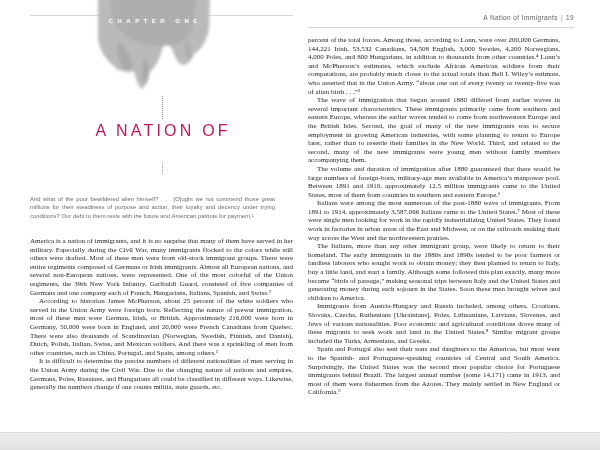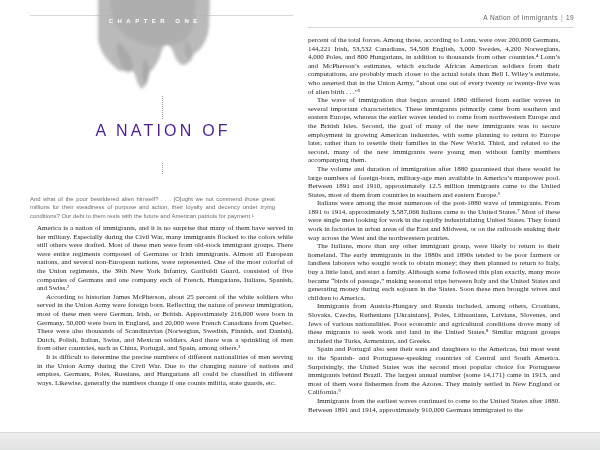--- a/index.html
+++ b/index.html
@@ -35,32 +35,32 @@
     position: absolute; left: 50%; width: 0;
     border-left: 1px dotted #9a9a9a;
   }
   .dotted-divider.top   { top: 96px;  height: 23px; }
   .dotted-divider.small { top: 163px; height: 11px; }
 
   .book-title {
     position: absolute; top: 121px; left: 0; width: 100%;
     text-align: center; font-family: "Liberation Sans", sans-serif;
     font-weight: 400; font-size: 16px; line-height: 20px;
-    letter-spacing: 3.2px; color: #4c1d95; text-indent: 3.2px;
+    letter-spacing: 3.2px; color: #be185d; text-indent: 3.2px;
   }
 
   .epigraph {
     position: absolute; top: 195px; left: 0; width: 245px;
     font-family: "Liberation Sans", sans-serif;
     font-size: 5.9px; line-height: 8.3px; color: #6b6b6b;
     text-align: justify;
   }
 
   .body-text { position: absolute; left: 0; right: 0; }
-  .page-left  .body-text { top: 224px; margin-left: 7px; }
+  .page-left  .body-text { top: 237px; }
   .page-right .body-text { top: 36px; }
   .body-text p {
     font-size: 7px; line-height: 8.6px; color: #1e1e1e;
     text-align: justify; text-indent: 9px;
   }
   .body-text p.noindent { text-indent: 0; }
 
   .bottom-bar {
     position: absolute; left: 0; top: 432px; width: 600px; height: 18px;
     background: linear-gradient(#ececec, #e1e2e2);
@@ -115,17 +115,16 @@
   <div class="head-rule"></div>
 
   <div class="body-text">
     <p class="noindent">percent of the total forces. Among those, according to Lonn, were over 200,000 Germans, 144,221 Irish, 53,532 Canadians, 54,508 English, 3,000 Swedes, 4,200 Norwegians, 4,000 Poles, and 800 Hungarians, in addition to thousands from other countries.⁴ Lonn’s and McPherson’s estimates, which exclude African American soldiers from their computations, are probably much closer to the actual totals than Bell I. Wiley’s estimate, who asserted that in the Union Army, “about one out of every twenty or twenty-five was of alien birth . . .”⁵</p>
     <p>The wave of immigration that began around 1880 differed from earlier waves in several important characteristics. These immigrants primarily came from southern and eastern Europe, whereas the earlier waves tended to come from northwestern Europe and the British Isles. Second, the goal of many of the new immigrants was to secure employment in growing American industries, with some planning to return to Europe later, rather than to resettle their families in the New World. Third, and related to the second, many of the new immigrants were young men without family members accompanying them.</p>
     <p>The volume and duration of immigration after 1880 guaranteed that there would be large numbers of foreign-born, military-age men available in America’s manpower pool. Between 1891 and 1910, approximately 12.5 million immigrants came to the United States, most of them from countries in southern and eastern Europe.⁶</p>
     <p>Italians were among the most numerous of the post-1880 wave of immigrants. From 1891 to 1914, approximately 3,587,066 Italians came to the United States.⁷ Most of these were single men looking for work in the rapidly industrializing United States. They found work in factories in urban areas of the East and Midwest, or on the railroads snaking their way across the West and the northwestern prairies.</p>
     <p>The Italians, more than any other immigrant group, were likely to return to their homeland. The early immigrants in the 1880s and 1890s tended to be poor farmers or landless laborers who sought work to obtain money; they then planned to return to Italy, buy a little land, and start a family. Although some followed this plan exactly, many more became “birds of passage,” making seasonal trips between Italy and the United States and generating money during each sojourn in the States. Soon these men brought wives and children to America.</p>
     <p>Immigrants from Austria-Hungary and Russia included, among others, Croatians, Slovaks, Czechs, Ruthenians [Ukrainians], Poles, Lithuanians, Latvians, Slovenes, and Jews of various nationalities. Poor economic and agricultural conditions drove many of these migrants to seek work and land in the United States.⁸ Similar migrant groups included the Turks, Armenians, and Greeks.</p>
     <p>Spain and Portugal also sent their sons and daughters to the Americas, but most went to the Spanish- and Portuguese-speaking countries of Central and South America. Surprisingly, the United States was the second most popular choice for Portuguese immigrants behind Brazil. The largest annual number (some 14,171) came in 1913, and most of them were fishermen from the Azores. They mainly settled in New England or California.⁹</p>
-    <p>Immigrants from the earliest waves continued to come to the United States after 1880. Between 1891 and 1914, approximately 910,000 Germans immigrated to the</p>
   </div>
 </div>
 
 <div class="bottom-bar"></div>
 
 </body></html>

